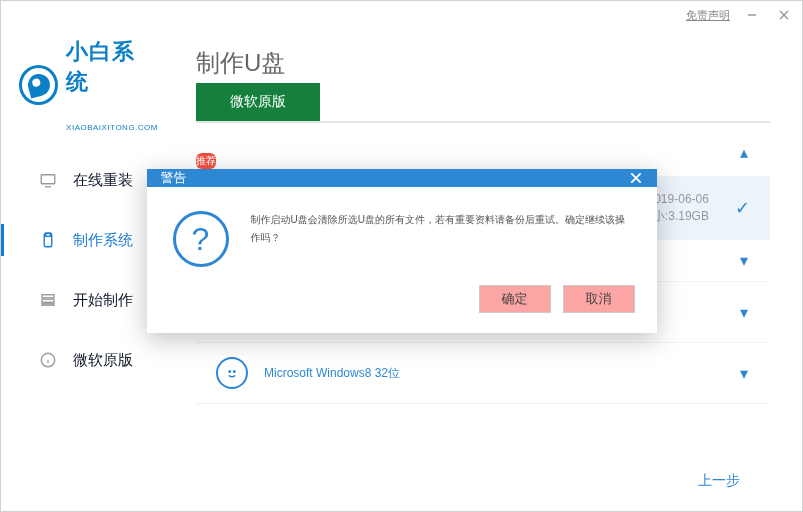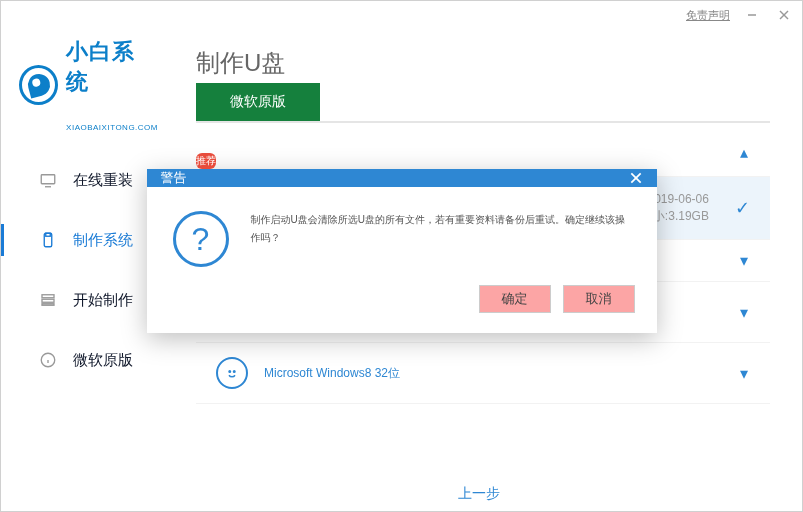--- a/index.html
+++ b/index.html
@@ -29,21 +29,21 @@
 .badge { position: absolute; background: #e74c3c; color: #fff; font-size: 10px; padding: 1px 0; border-radius: 6px; left: 20px; top: 124px; z-index: 1; }
 .list { flex: 1; overflow: hidden; }
 .os-item { display: flex; align-items: center; padding: 14px 10px 14px 20px; border-bottom: 1px solid #f2f2f2; gap: 16px; position: relative; }
 .os-item.selected { background: #ecf4fb; }
 .os-icon { width: 32px; height: 32px; border: 2px solid #2e87d3; border-radius: 50%; display: flex; align-items: center; justify-content: center; position: relative; }
 .os-icon svg { width: 18px; height: 18px; }
 .os-label { color: #2e87d3; font-size: 12px; flex: 1; }
 .os-meta { font-size: 12px; color: #999; text-align: right; }
 .chev { color: #2e87d3; padding: 0 12px; cursor: pointer; }
 .check { color: #2e87d3; font-size: 18px; padding: 0 10px; }
-.footer { height: 60px; display: flex; justify-content: flex-end; align-items: center; gap: 14px; padding-right: 8px; flex-direction: column; }
+.footer { height: 60px; display: flex; justify-content: flex-end; align-items: center; gap: 14px; padding-right: 8px; }
 .btn { padding: 8px 22px; font-size: 14px; cursor: pointer; border: none; }
 .btn-text { background: none; color: #2e87d3; }
 .btn-primary { background: #2e87d3; color: #fff; }
 .modal-overlay { position: absolute; inset: 0; display: flex; align-items: flex-start; justify-content: center; padding-top: 168px; }
 .modal { width: 510px; background: #fff; box-shadow: 0 6px 24px rgba(0,0,0,0.25); }
 .modal-head { height: 18px; background: #2e87d3; color: #fff; display: flex; align-items: center; justify-content: space-between; padding: 0 10px 0 14px; font-size: 13px; }
 .modal-close { cursor: pointer; width: 22px; height: 22px; display: flex; align-items: center; justify-content: center; }
 .modal-body { display: flex; padding: 24px 26px 18px; gap: 22px; }
 .q-circle { width: 56px; height: 56px; border: 3px solid #2e87d3; border-radius: 50%; display:flex; align-items:center; justify-content:center; color:#2e87d3; font-size: 32px; flex-shrink: 0; }
 .modal-msg { font-size: 10px; color: #555; line-height: 1.8; }

